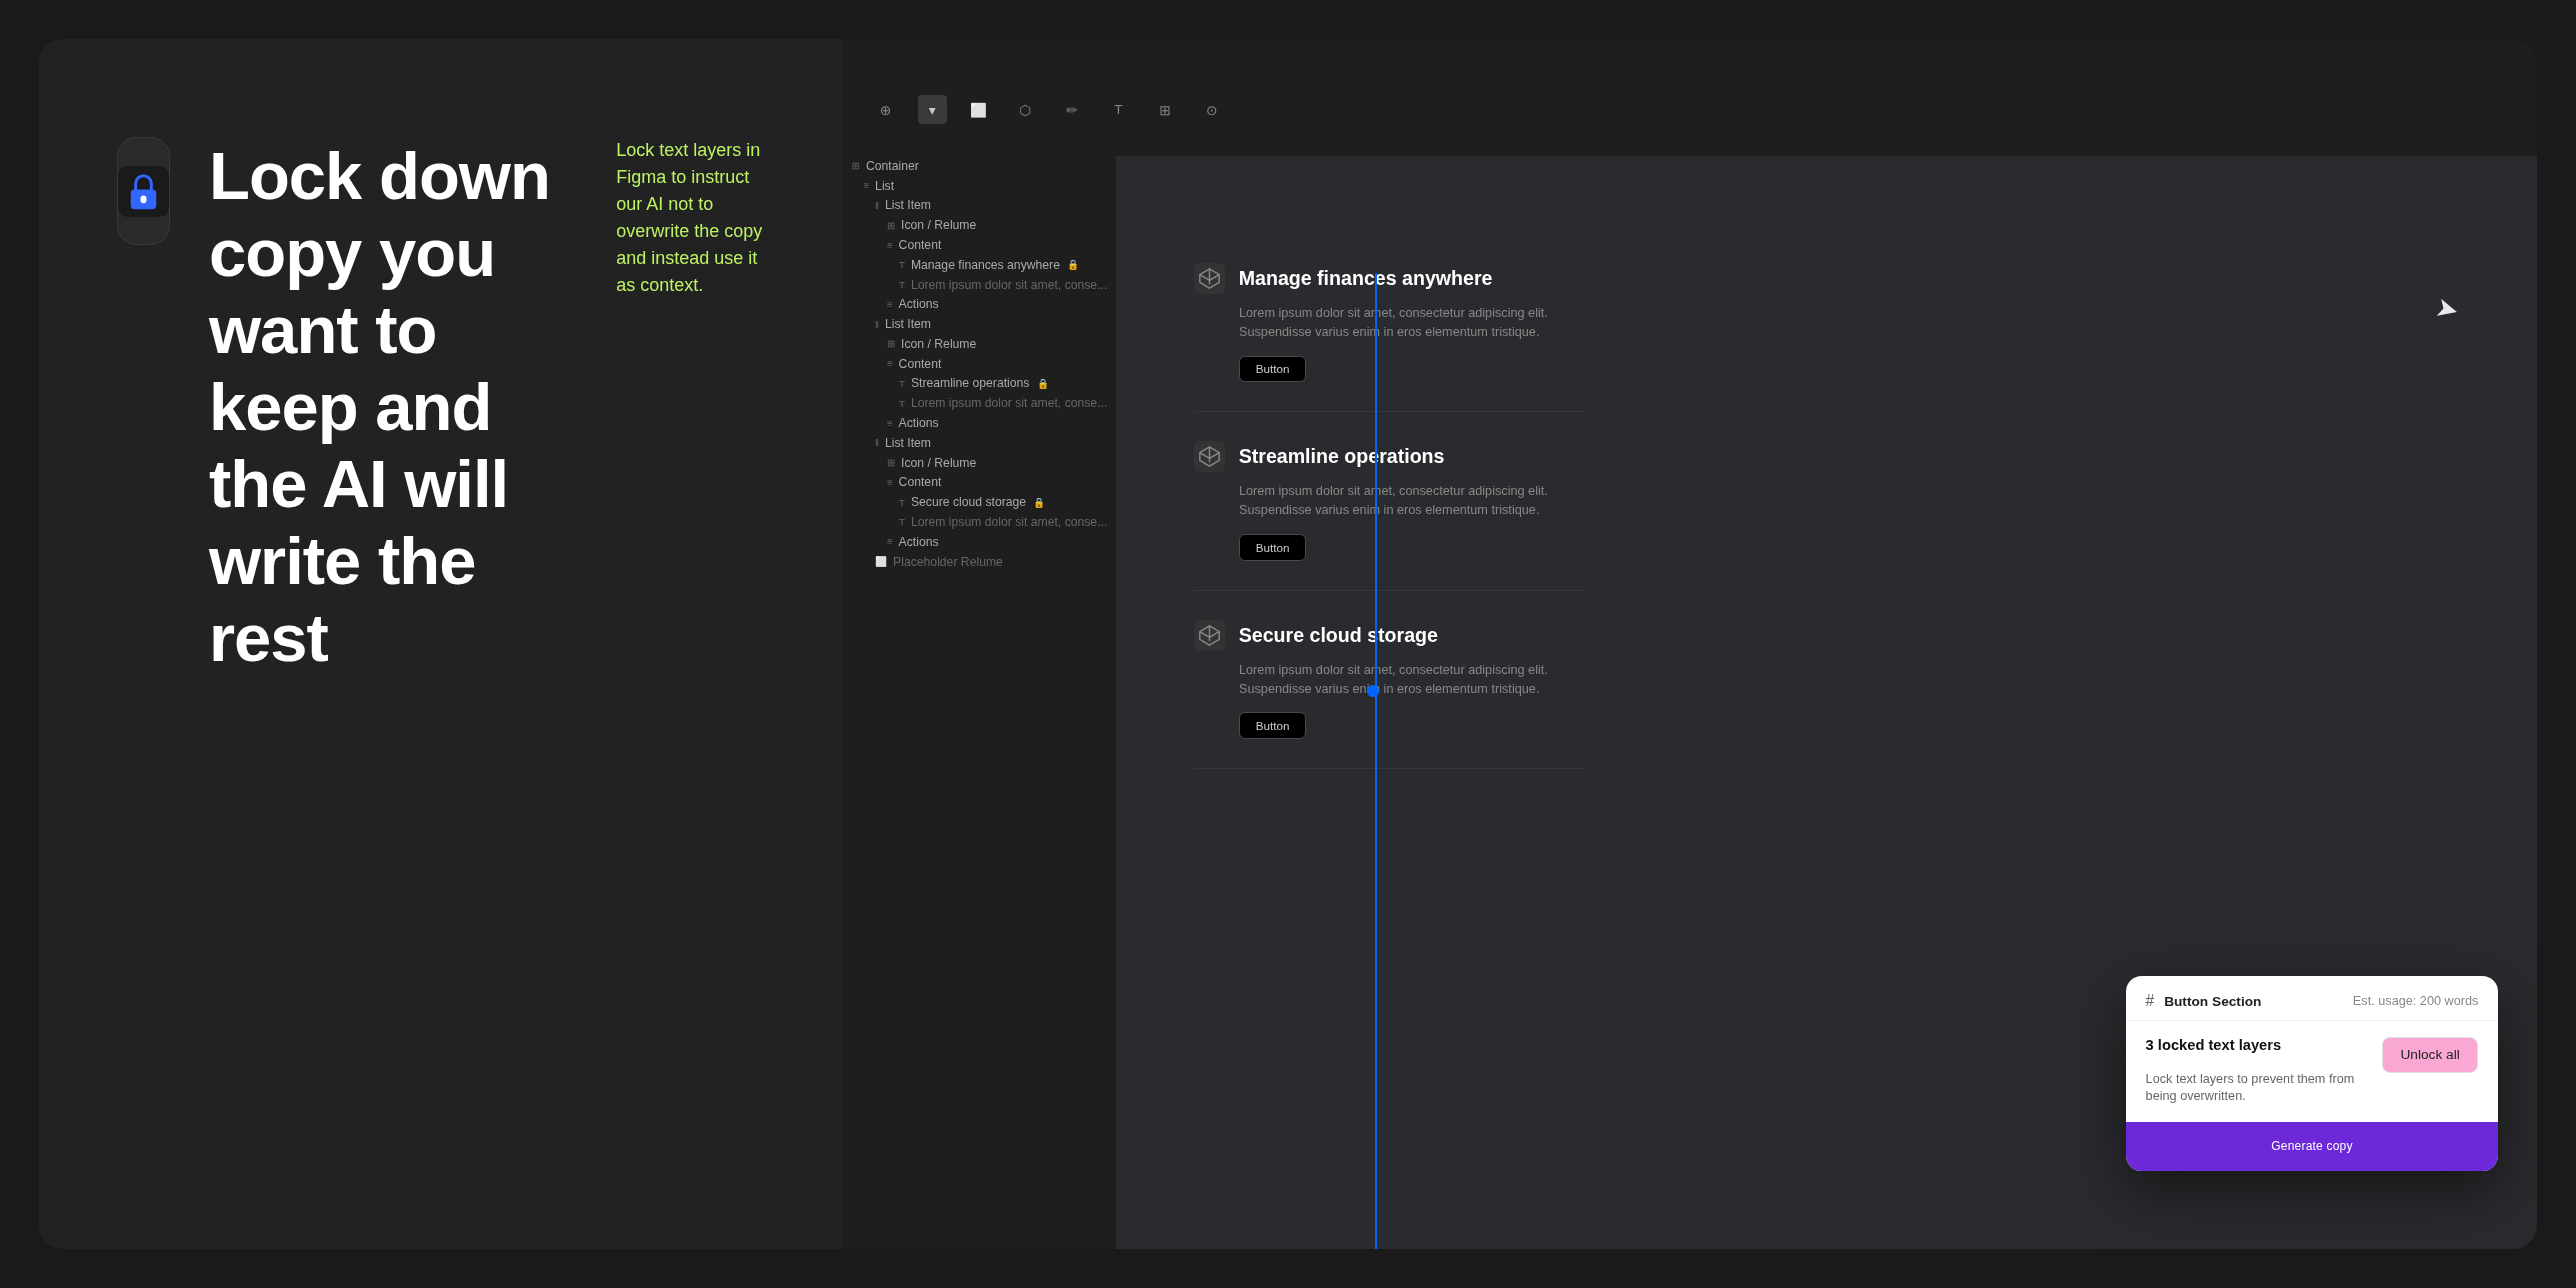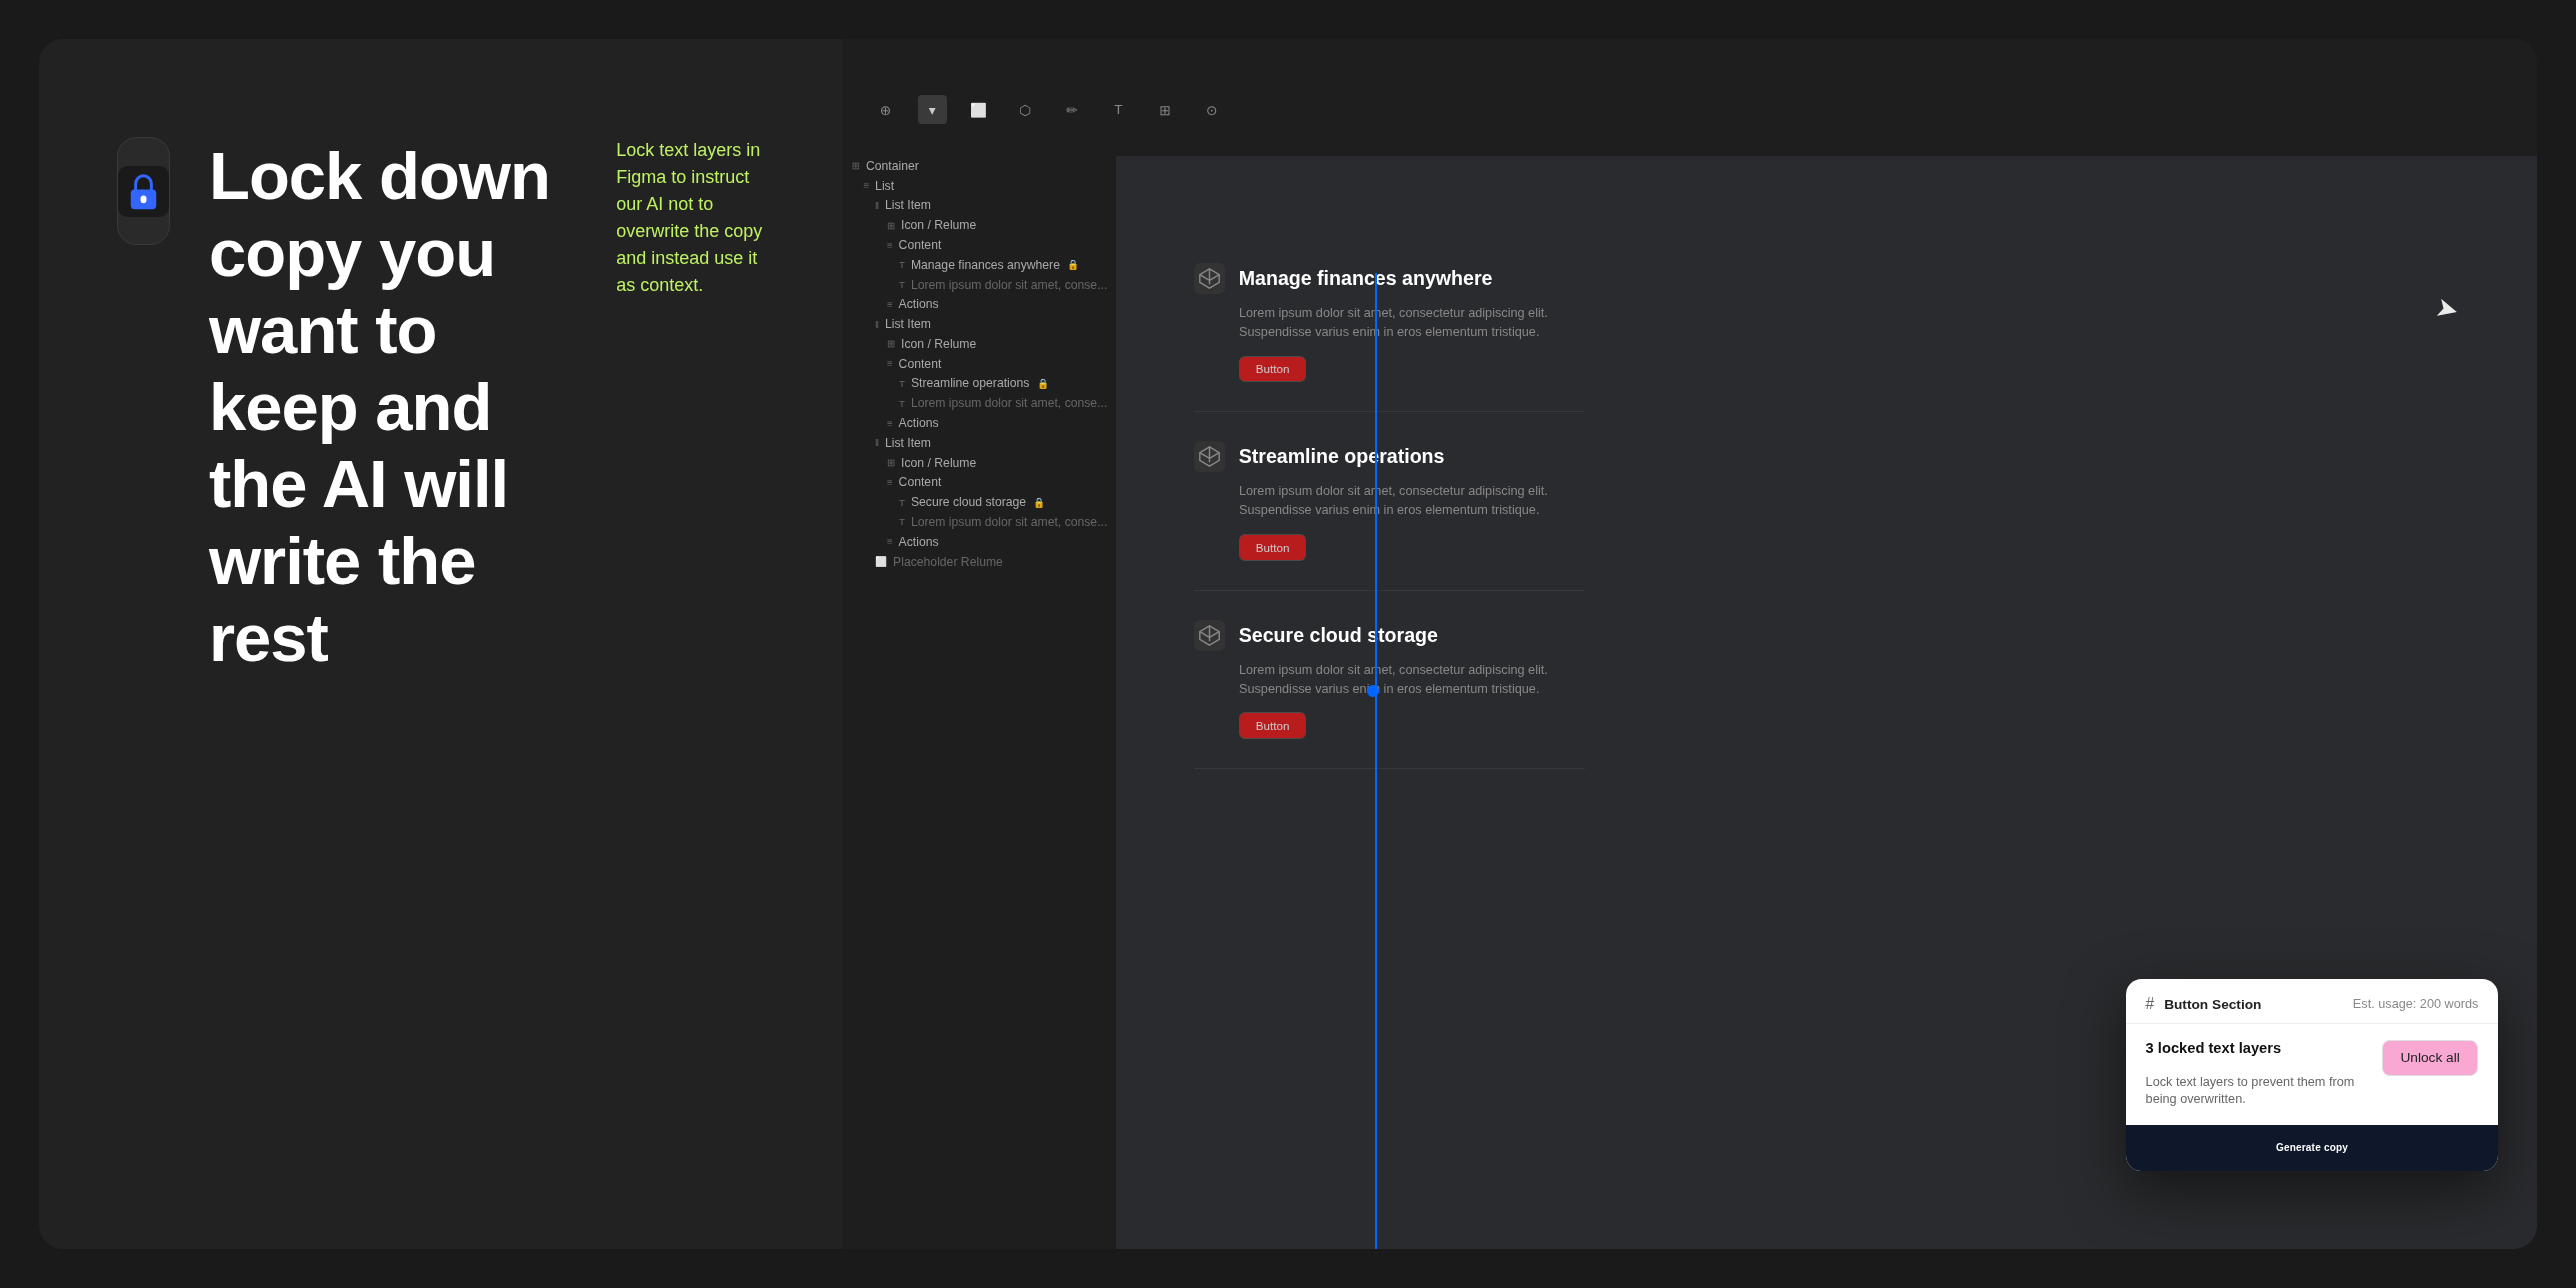--- a/index.html
+++ b/index.html
@@ -199,21 +199,21 @@
     .feature-desc {
       font-size: 12.7px;
       color: #888;
       line-height: 1.5;
       padding-left: 45px;
     }
 
     .feature-button {
       margin-left: 45px;
       margin-top: 3.9px;
-      background: #b91c1c;
+      background: #000000;
       border: 1px solid #4a4a4a;
       color: #ccc;
       padding: 5.9px 15.7px;
       border-radius: 5.9px;
       font-size: 11.7px;
       width: fit-content;
     }
 
     
     .selection-line {
@@ -303,26 +303,26 @@
       padding: 9.8px 17.6px;
       font-size: 13.7px;
       font-weight: 500;
       color: #222;
       cursor: pointer;
       white-space: nowrap;
     }
 
     .popup-generate-btn {
       width: 100%;
-      background: #0f172a;
+      background: #6d28d9;
       color: #fff;
       border: none;
       padding: 17.6px;
-      font-size: 10px;
-      font-weight: 700;
+      font-size: 12px;
+      font-weight: 400;
       cursor: pointer;
       letter-spacing: 0.2px;
     }
 
     
     .cursor-arrow {
       position: absolute;
       top: 137px;
       right: 78px;
       font-size: 27px;

